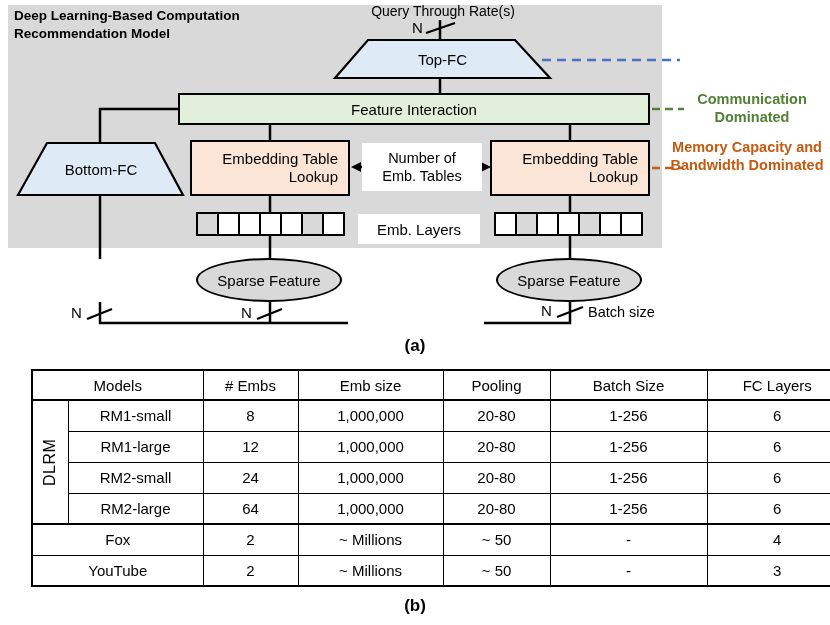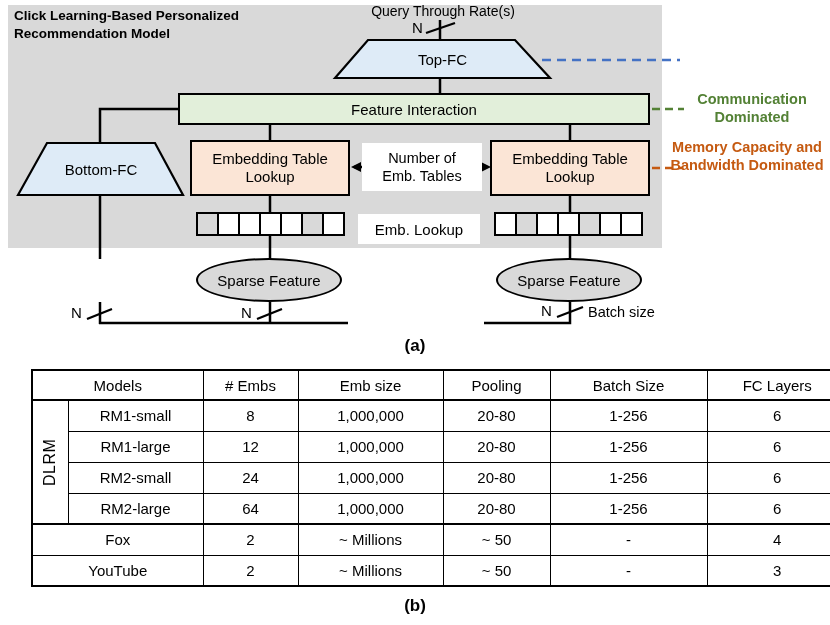--- a/index.html
+++ b/index.html
@@ -12,21 +12,21 @@
   .lbl { position:absolute; z-index:2; color:#000; }
   .ctr { text-align:center; }
   #dia-title { left:14px; top:7px; width:308px; font-weight:bold; font-size:13.5px; line-height:18px; }
   #ctr-label { left:353px; top:3px; width:180px; font-size:14px; }
   .n-label { font-size:15px; font-weight:normal; }
   #fi-box { position:absolute; left:178px; top:93px; width:472px; height:32px; background:#E2EFDA;
             border:2px solid #000; display:flex; align-items:center; justify-content:center;
             font-size:15px; z-index:2; }
   .etl-box { position:absolute; top:140px; width:160px; height:56px; background:#FBE5D6;
              border:2px solid #000; display:flex; align-items:center; justify-content:center;
-             text-align:center; font-size:15px; line-height:18px; z-index:2; padding:0 10px; }
+             text-align:right; font-size:15px; line-height:18px; z-index:2; padding:0 10px; }
   .white-box { position:absolute; background:#ffffff; display:flex; flex-direction:column;
                align-items:center; justify-content:center; text-align:center; z-index:2; }
   #num-emb-box { left:362px; top:143px; width:120px; height:48px; font-size:14.5px; line-height:18px; }
   #emb-idx-box { left:358px; top:214px; width:122px; height:30px; font-size:15px; }
   .cell-row { position:absolute; top:212px; display:flex; z-index:2; }
   .cell { width:23px; height:24px; border:2px solid #000; background:#ffffff; margin-left:-2px; }
   .cell:first-child { margin-left:0; }
   .cell.shaded { background:#D9D9D9; }
   .ellipse { position:absolute; top:258px; height:44px; background:#D9D9D9; border:2px solid #000;
              border-radius:50%; display:flex; align-items:center; justify-content:center;
@@ -90,21 +90,21 @@
       <line x1="479" y1="167" x2="487" y2="167" stroke="#000" stroke-width="2.5"></line>
       <polygon points="491,167 481,162 481,172" fill="#000"></polygon>
     </g>
 
     <line x1="542" y1="60" x2="680" y2="60" stroke-width="2.5" stroke-dasharray="9,6" stroke="#4472C4"></line>
     <line x1="652" y1="109" x2="684" y2="109" stroke-width="2.5" stroke-dasharray="8,5" stroke="#538135"></line>
     <line x1="652" y1="168" x2="682" y2="168" stroke-width="2.5" stroke-dasharray="8,5" stroke="#C55A11"></line>
   </svg>
 
   <div class="lbl" id="dia-title">
-    <div>Click Learning-Based Personalized</div>
+    <div>Deep Learning-Based Computation</div>
     <div>Recommendation Model</div>
   </div>
 
   <div class="lbl ctr" id="ctr-label">Query Through Rate(s)</div>
   <div class="lbl n-label" style="left:412px; top:19px;">N</div>
 
   <div class="trap-text" style="left:385px; top:51px; width:115px;">Top-FC</div>
 
   <div id="fi-box">
     <span>Feature Interaction</span>
@@ -127,21 +127,21 @@
   <div class="cell-row" style="left:196px;">
       <div class="cell shaded"></div>
       <div class="cell"></div>
       <div class="cell"></div>
       <div class="cell"></div>
       <div class="cell"></div>
       <div class="cell shaded"></div>
       <div class="cell"></div>
     </div>
   <div class="white-box" id="emb-idx-box">
-    <span>Emb. Lookup</span>
+    <span>Emb. Layers</span>
   </div>
   <div class="cell-row" style="left:494px;">
       <div class="cell"></div>
       <div class="cell shaded"></div>
       <div class="cell"></div>
       <div class="cell"></div>
       <div class="cell shaded"></div>
       <div class="cell"></div>
       <div class="cell"></div>
     </div>

